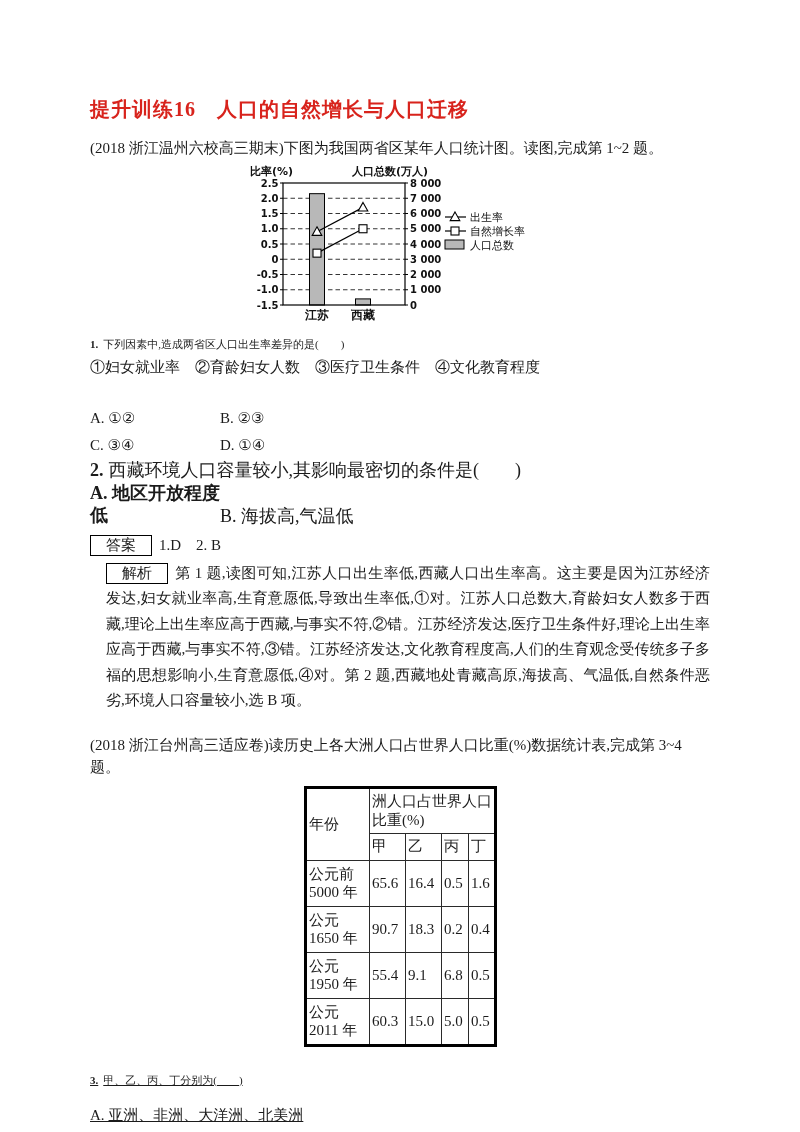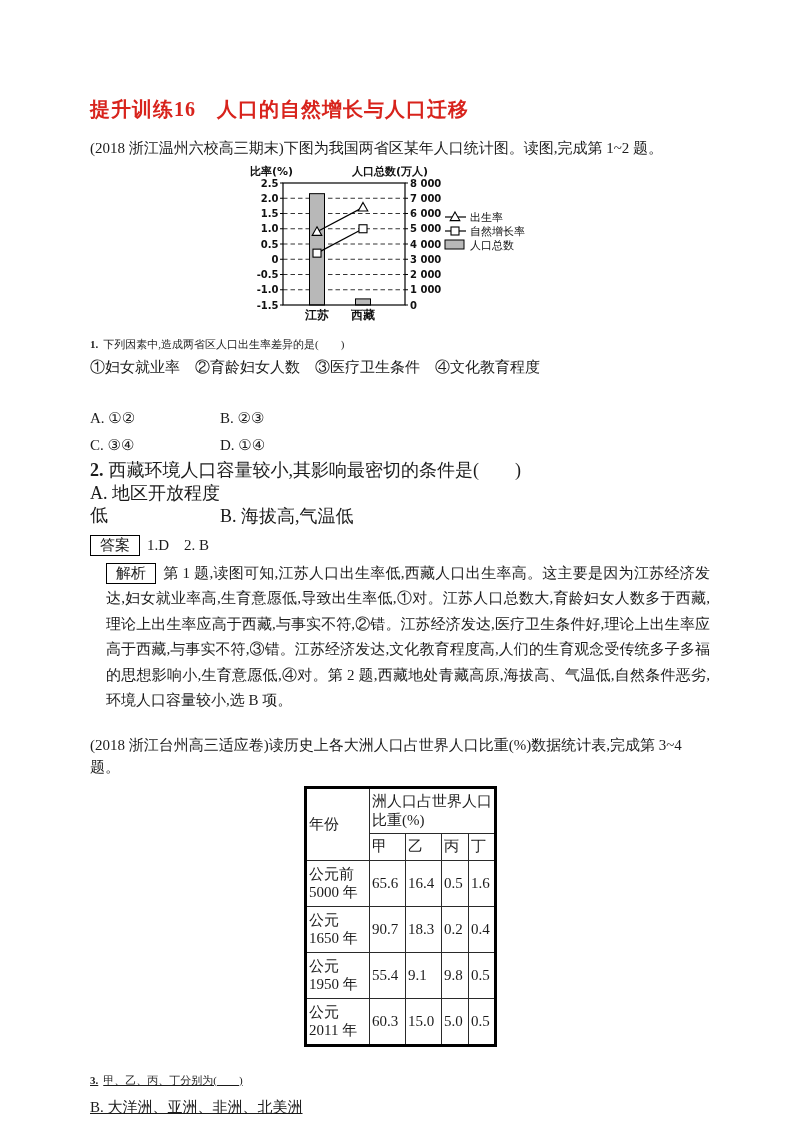--- a/index.html
+++ b/index.html
@@ -9,23 +9,23 @@
   .title{font-size:20px;font-weight:bold;text-align:left;margin:0 0 14px 0;letter-spacing:1px;font-family:Liberation Serif, serif;}
   .intro{font-size:15px;line-height:22px;margin:14px 0 0 0;}
   .chart-wrap{width:302px;margin:6px auto 2px auto;}
   .qline{font-size:11px;line-height:23px;margin:2px 0 0 0;}
   .qnum{font-weight:bold;margin-right:5px;}
   .items{font-size:15px;line-height:23px;margin:0;}
   .optrow{font-size:15px;line-height:27px;margin:0;}
   .optrow.gap{margin-top:26px;}
   .optrow .col1{display:inline-block;width:130px;}
   .q2row{font-size:18px;line-height:22.5px;margin:0;}
-  .q2row .col1{display:inline-block;width:130px;}
+  .q2row .col1{display:inline-block;width:130px;font-weight:bold;}
   .ansline{font-size:15px;margin:6px 0 0 0;line-height:25px;}
-  .boxlabel{display:inline-block;border:1.5px solid #000;padding:0 9px;line-height:19px;
+  .boxlabel{display:inline-block;border:1.5px solid #000;padding:0 15px;line-height:19px;
             margin-right:7px;font-size:15px;}
   .analysis{font-size:15px;line-height:25.5px;margin:3px 0 0 16px;text-align:justify;}
   .ptable{border-collapse:collapse;margin:8px 0 0 214px;table-layout:fixed;}
   .ptable,
   .ptable th,.ptable td{border:1px solid #2a2a2a;}
   .ptable{border:3px solid #000;}
   .ptable th,.ptable td{font-weight:normal;font-size:15px;text-align:left;
                         padding:3px 2px;line-height:19px;vertical-align:middle;}
   .yearhead{vertical-align:bottom;padding-bottom:3px;}
   .spanhead{vertical-align:top;height:36px;}
@@ -195,34 +195,35 @@
           <td>0.2</td>
           <td>0.4</td>
         </tr>
         <tr>
           <td class="yearcell">
             <div>公元</div>
             <div>1950 年</div>
           </td>
           <td>55.4</td>
           <td>9.1</td>
-          <td>9.8</td>
+          <td>6.8</td>
           <td>0.5</td>
         </tr>
         <tr>
           <td class="yearcell">
             <div>公元</div>
             <div>2011 年</div>
           </td>
           <td>60.3</td>
           <td>15.0</td>
           <td>5.0</td>
           <td>0.5</td>
         </tr>
       </tbody>
   </table>
 
   <div class="q3block">
     <p class="qline"><b class="qnum">3.</b><span>甲、乙、丙、丁分别为(　　)</span></p>
+    <p class="q3opt q3first">A. 亚洲、非洲、大洋洲、北美洲</p>
     <p class="q3opt">B. 大洋洲、亚洲、非洲、北美洲</p>
   </div>
 
 </div>
 
 </body></html>

